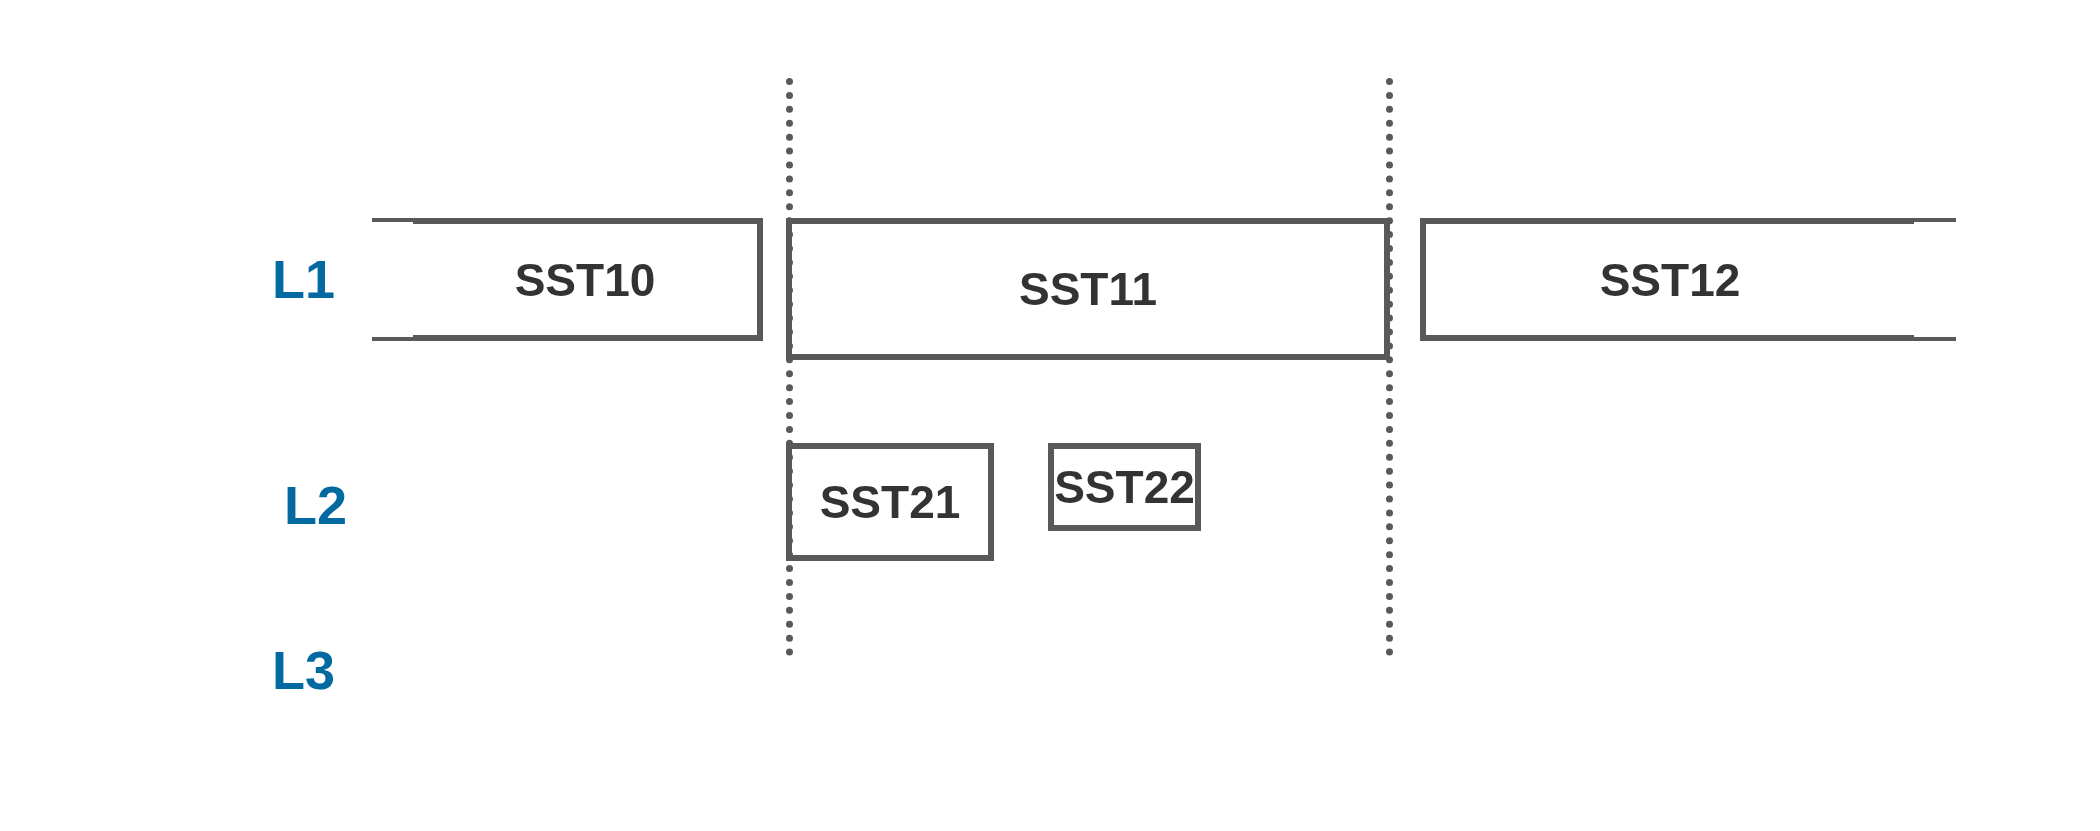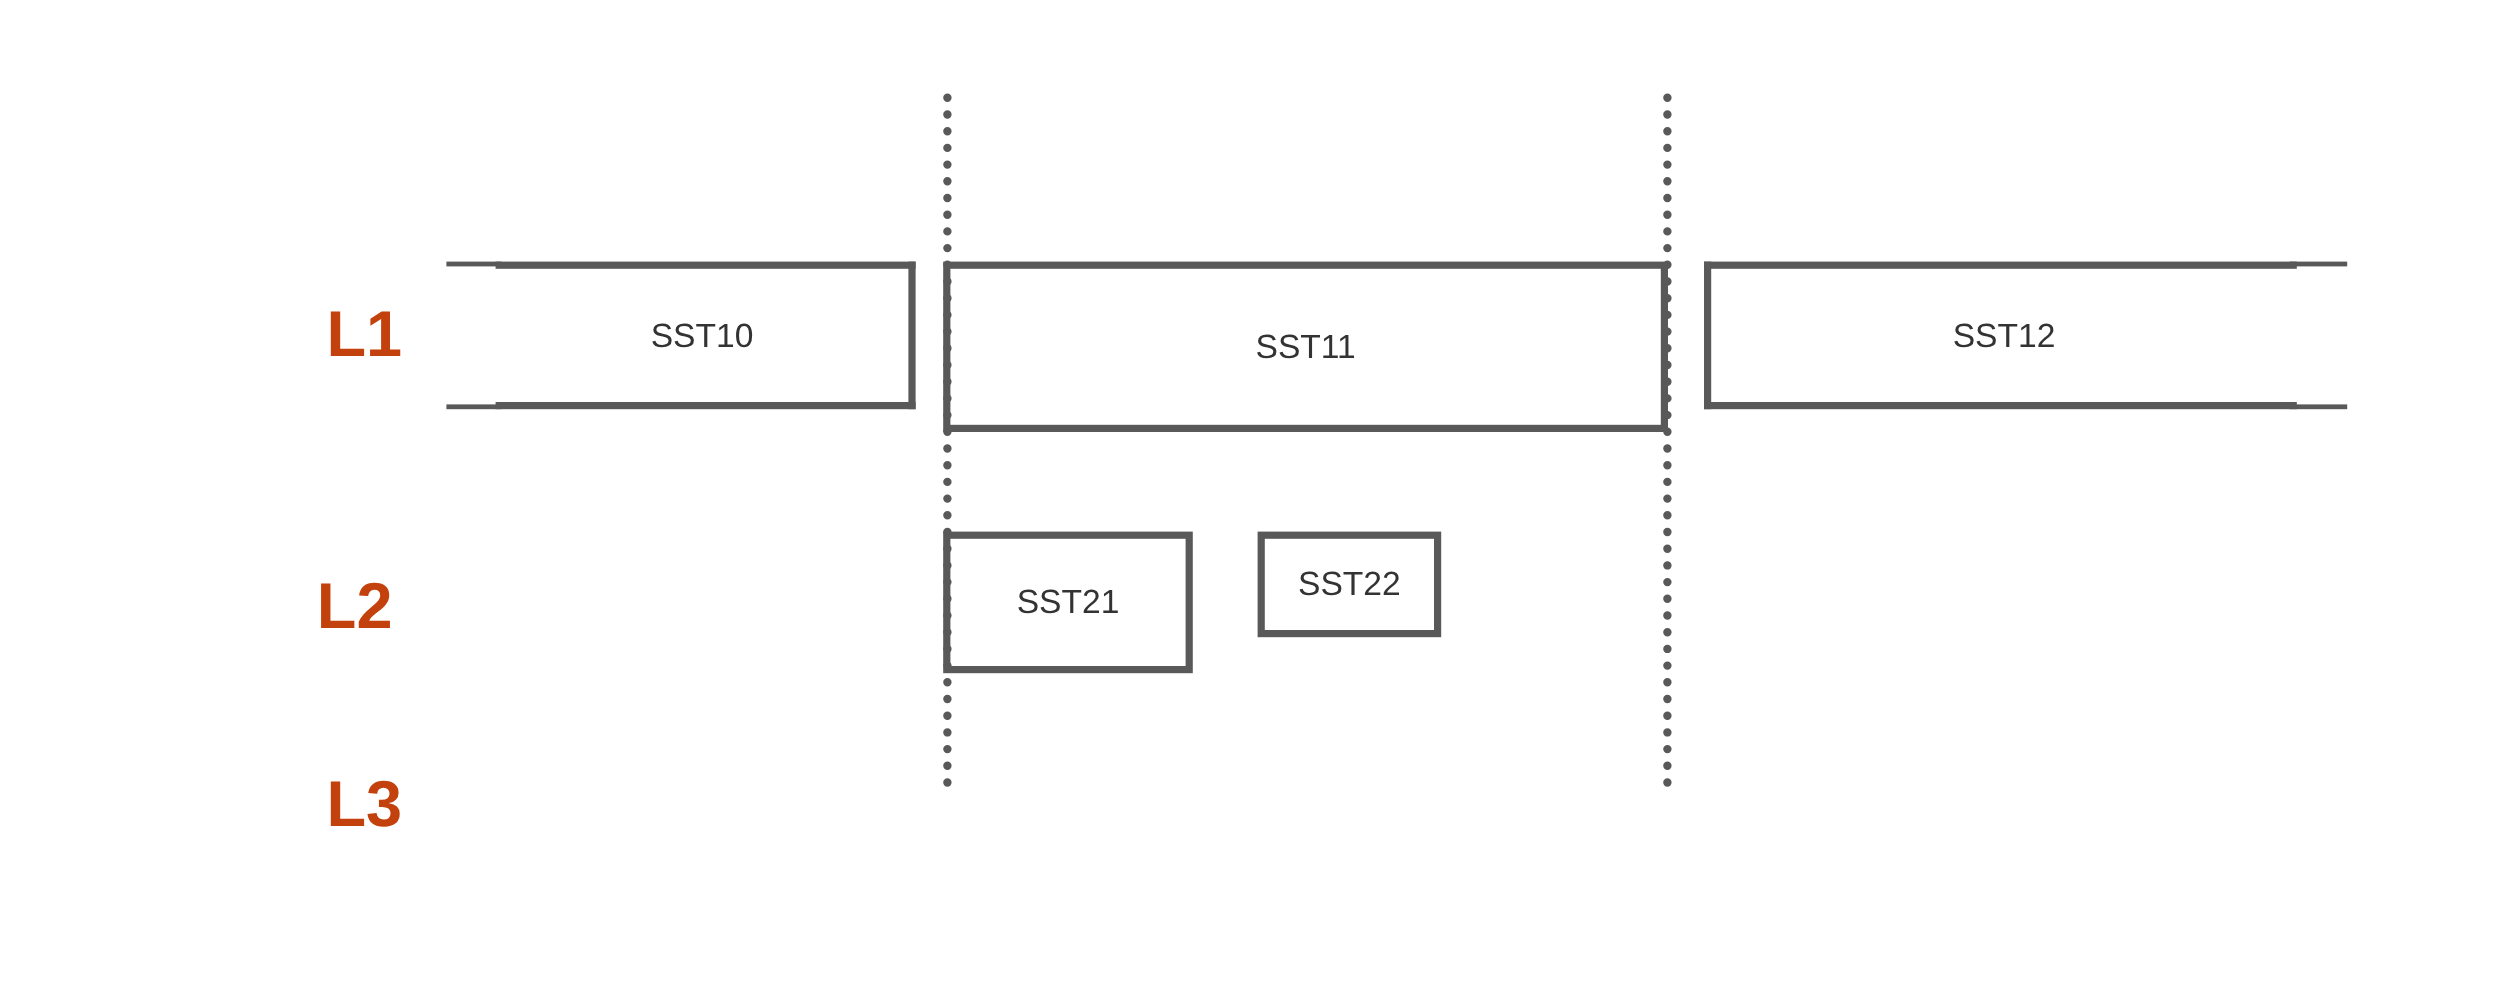--- a/index.html
+++ b/index.html
@@ -17,40 +17,40 @@
     background: #ffffff;
     overflow: hidden;
   }
 
   
   .row-label {
     position: absolute;
     font-family: "Liberation Sans", sans-serif;
     font-weight: bold;
     font-size: 54px;
-    color: #c2410c;
+    color: #0369a1;
     line-height: 1;
     letter-spacing: 0px;
     white-space: nowrap;
   }
 
   
   .sst-box {
     position: absolute;
     box-sizing: border-box;
     border: 6px solid #595959;
     background: transparent;
     display: flex;
     align-items: center;
     justify-content: center;
   }
   .sst-box .sst-label {
     font-family: "Liberation Sans", sans-serif;
-    font-weight: normal;
-    font-size: 28px;
+    font-weight: bold;
+    font-size: 46px;
     color: #333333;
     line-height: 1;
     white-space: nowrap;
   }
 
   
   .open-left  { border-left: none; }
   .open-right { border-right: none; }
 
   
@@ -88,21 +88,21 @@
   </div>
 
   <div class="sst-box" style="left:786px; top:218px; width:604px; height:142px;">
     <span class="sst-label">SST11</span>
   </div>
 
   <div class="sst-box open-right" style="left:1420px; top:218px; width:494px; height:123px;">
     <span class="sst-label">SST12</span>
   </div>
 
-  <div class="row-label" style="left:264px; top:478px;">L2</div>
+  <div class="row-label" style="left:284px; top:478px;">L2</div>
 
 
   <div class="sst-box" style="left:786px; top:443px; width:208px; height:118px;">
     <span class="sst-label">SST21</span>
   </div>
 
   <div class="sst-box" style="left:1048px; top:443px; width:153px; height:88px;">
     <span class="sst-label">SST22</span>
   </div>
 

